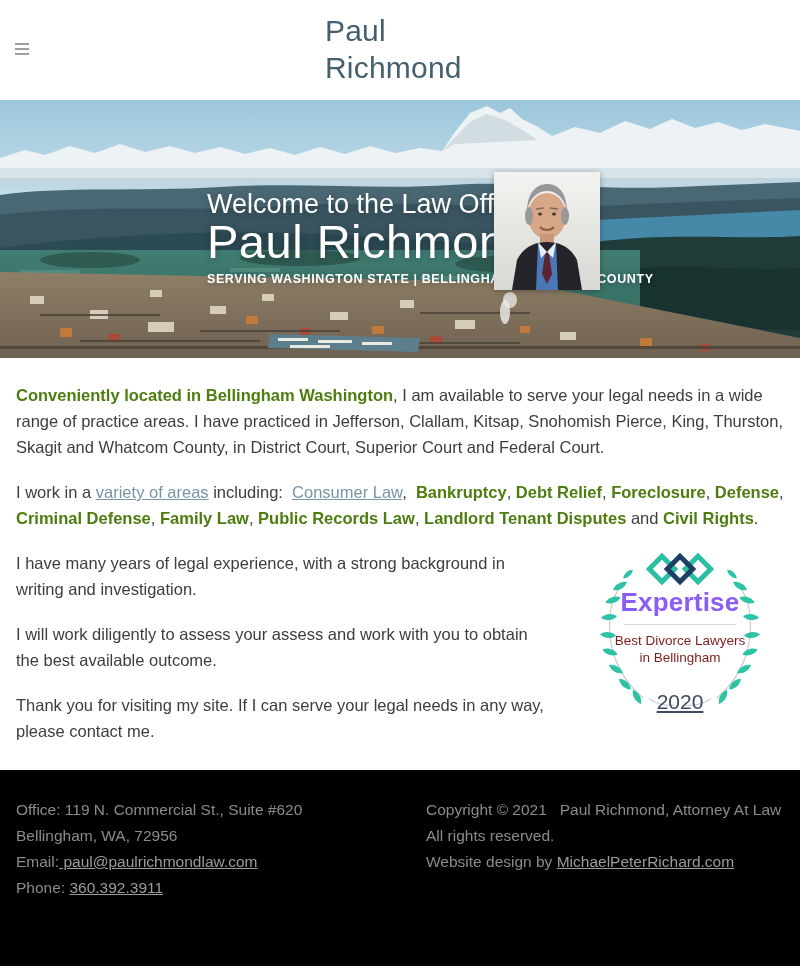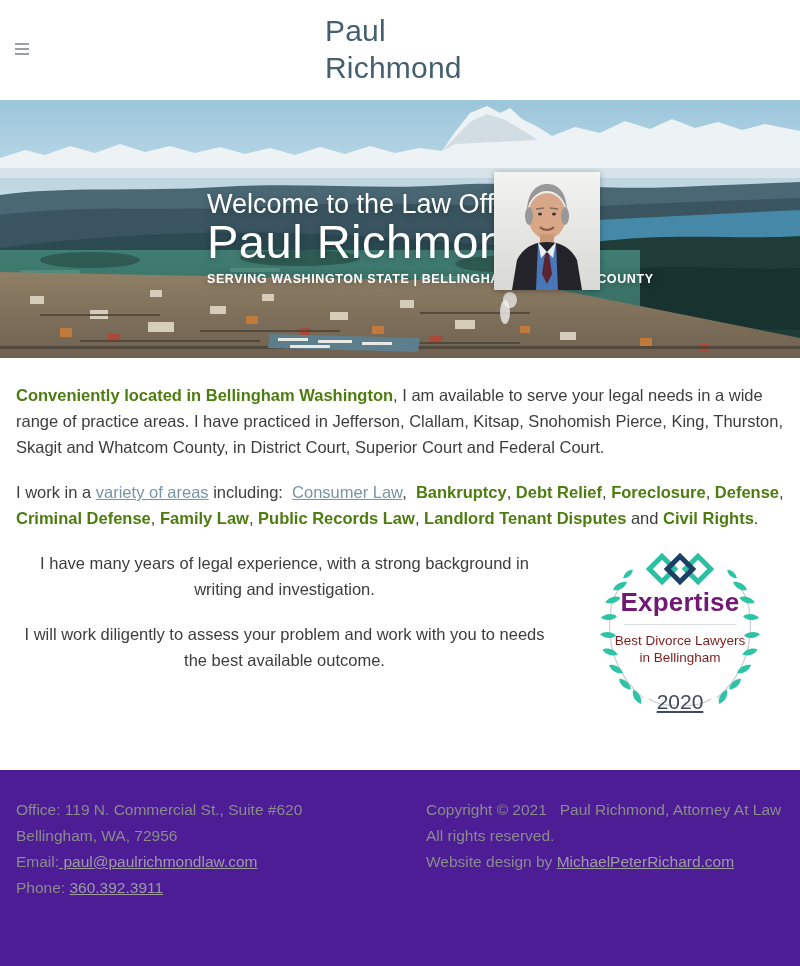--- a/index.html
+++ b/index.html
@@ -26,32 +26,32 @@
   .hero-name { font-size:47px; line-height:46px; font-weight:400; letter-spacing:.5px; }
   .hero-tagline { font-size:12.5px; line-height:14px; font-weight:700; letter-spacing:.6px; margin-top:7px; }
   .portrait { position:absolute; left:494px; top:72px; width:106px; height:118px; box-shadow:0 1px 6px rgba(0,0,0,.3); }
   .portrait svg { display:block; width:100%; height:100%; }
   
   .main { height:412px; padding:24px 16px 0; font-size:16.5px; line-height:26px; overflow:hidden; }
   .main p { margin-bottom:19px; }
   .bold { font-weight:700; color:#4d7c0f; }
   a.textlink { color:#7695a6; text-decoration:underline; cursor:pointer;margin-top:24px; }
   .cols { display:flex; }
-  .col-left { width:537px;text-align:center; }
+  .col-left { width:537px; }
   .badge-wrap { width:166px; margin-left:44px; position:relative; height:160px; flex:none; }
   .badge-laurel { position:absolute; left:0; top:0; width:166px; height:158px; }
   .badge-inner { position:absolute; left:0; top:0; width:166px; text-align:center; }
   .badge-logo { display:block; margin:2px auto 0; }
-  .badge-brand { font-size:26px; line-height:26px; font-weight:700; color:#701a75; margin-top:3px; letter-spacing:.2px; }
+  .badge-brand { font-size:26px; line-height:26px; font-weight:700; color:#8b5cf6; margin-top:3px; letter-spacing:.2px; }
   .badge-div { width:112px; height:1px; background:#d9dde2; margin:9px auto 7px; }
   .badge-sub { font-size:13.5px; line-height:17px; color:#7f1d1d; }
   .badge-year { font-size:21px; line-height:22px; color:#3d4a5f; margin-top:25px;text-decoration:underline; }
   
   .footer {
-    height:196px; background:#4c1d95; color:#8b8b8b;
+    height:196px; background:#000000; color:#8b8b8b;
     font-size:15.5px; line-height:26px; padding:27px 16px; display:flex;
   }
   .f-left { width:410px; }
   .f-right { width:358px; }
   .footer a { color:#9d9d9d; text-decoration:underline; cursor:pointer;text-align:right; }
 </style>
 </head>
 <body>
 
 <div class="header">
@@ -195,21 +195,22 @@
 </div>
 
 <div class="main">
   <p><span class="bold">Conveniently located in Bellingham Washington</span><span>, I am available to serve your legal needs in a wide range of practice areas. I have practiced in Jefferson, Clallam, Kitsap, Snohomish Pierce, King, Thurston, Skagit and Whatcom County, in District Court, Superior Court and Federal Court.</span></p>
 
   <p><span>I work in a </span><a class="textlink">variety of areas</a><span> including: &nbsp;</span><a class="textlink">Consumer Law</a><span>, &nbsp;</span><span class="bold">Bankruptcy</span><span>, </span><span class="bold">Debt Relief</span><span>, </span><span class="bold">Foreclosure</span><span>, </span><span class="bold">Defense</span><span>, </span><span class="bold">Criminal Defense</span><span>, </span><span class="bold">Family Law</span><span>, </span><span class="bold">Public Records Law</span><span>, </span><span class="bold">Landlord Tenant Disputes</span><span> and </span><span class="bold">Civil Rights</span><span>.</span></p>
 
   <div class="cols">
     <div class="col-left">
       <p>I have many years of legal experience, with a strong background in writing and investigation.</p>
-      <p>I will work diligently to assess your problem and work with you to needs the best available outcome.</p>
+      <p>I will work diligently to assess your assess and work with you to obtain the best available outcome.</p>
+      <p>Thank you for visiting my site. If I can serve your legal needs in any way, please contact me.</p>
     </div>
 
     <div class="badge-wrap">
       <svg class="badge-laurel" viewBox="0 0 166 158">
         <g stroke="#c8ccd2" stroke-width="1.2" fill="none">
           <path d="M46,148 C20,126 8,94 14,58 C16,48 21,39 27,32"></path>
           <path d="M120,148 C146,126 158,94 152,58 C150,48 145,39 139,32"></path>
           <path d="M52,149 C60,154 70,156 78,155"></path>
           <path d="M114,149 C106,154 96,156 88,155"></path>
         </g>

